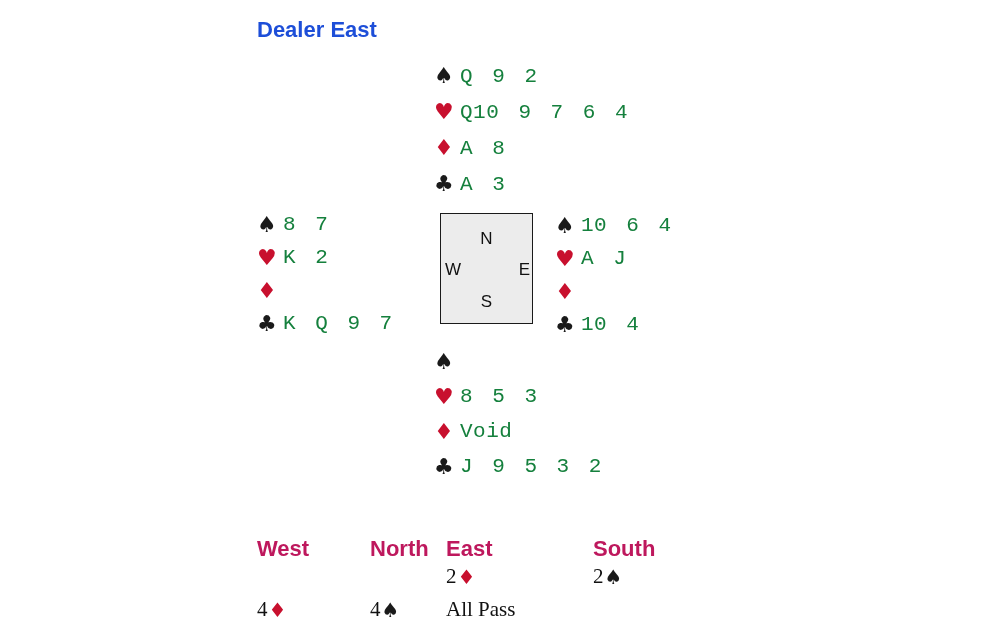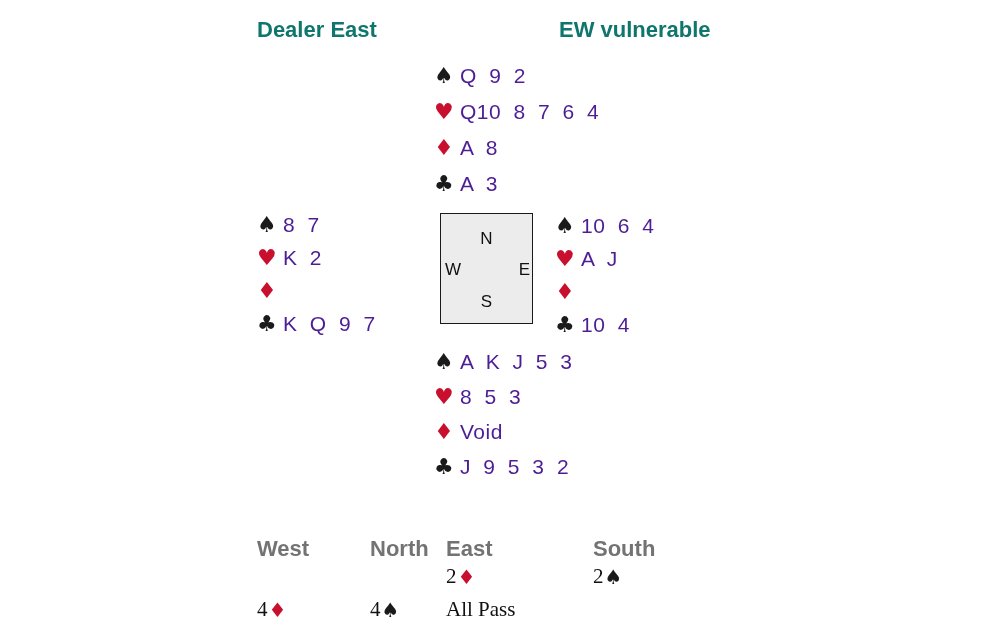--- a/index.html
+++ b/index.html
@@ -8,61 +8,61 @@
     --compass-bg:#ececec;
   }
   *{box-sizing:border-box;}
   html,body{margin:0;padding:0;background:#fff;}
   .board{
     position:relative;width:1000px;height:642px;background:#ffffff;
     font-family:"Liberation Serif",serif;color:#111;overflow:hidden;
   }
   .hdr{
     position:absolute;font-family:"Liberation Sans",sans-serif;
-    font-weight:700;font-size:22px;color:#0f766e;white-space:nowrap;
+    font-weight:700;font-size:22px;color:#1d4ed8;white-space:nowrap;
   }
   .dealer{left:257px;top:17px;}
   .vuln{left:559px;top:17px;}
 
   .hand{position:absolute;display:flex;flex-direction:column;}
   .hand-north{left:434px;top:58px;}
   .hand-west{left:257px;top:208px;}
   .hand-east{left:555px;top:209px;}
   .hand-south{left:434px;top:344px;}
   .hand-north .suit-line{height:36px;}
   .hand-west .suit-line,.hand-east .suit-line{height:33px;}
   .hand-south .suit-line{height:35px;}
   .suit-line{display:flex;align-items:center;white-space:nowrap;}
   .sym{
     font-family:"DejaVu Sans",sans-serif;font-size:22px;line-height:1;
     width:26px;display:inline-block;
   }
   .sym.red{color:var(--red-suit);}
   .sym.black{color:var(--black-suit);}
   .cards{
-    font-family:Liberation Sans, sans-serif;font-size:21px;color:#4c1d95;
+    font-family:Liberation Mono, monospace;font-size:21px;color:#15803d;
     word-spacing:6px;letter-spacing:0.5px;
   }
 
   .compass{
     position:absolute;left:440px;top:213px;width:93px;height:111px;
     background:var(--compass-bg);border:1.5px solid #1a1a1a;
   }
   .compass span{
     position:absolute;font-family:"Liberation Sans",sans-serif;
     font-size:17px;color:#111;line-height:1;
   }
   .cn{left:0;right:0;top:16px;text-align:center;}
   .cs{left:0;right:0;bottom:13px;text-align:center;}
   .cw{left:4px;top:47px;}
   .ce{right:2px;top:47px;}
 
   .auction-header{
     position:absolute;top:536px;font-family:"Liberation Sans",sans-serif;
-    font-weight:700;font-size:22px;color:#737373;white-space:nowrap;
+    font-weight:700;font-size:22px;color:#be185d;white-space:nowrap;
   }
   .bid{
     position:absolute;font-family:"Liberation Serif",serif;font-size:21px;
     color:#111;white-space:nowrap;
   }
   .bid .bsym{
     font-family:"DejaVu Sans",sans-serif;font-size:20px;
     position:relative;top:1px;margin-left:1px;
   }
   .bid .bsym.red{color:var(--red-suit);}
@@ -73,30 +73,29 @@
   .col-south{left:593px;}
   .row1{top:564px;}
   .row2{top:597px;}
 </style>
 </head>
 <body>
 
 <div class="board">
 
   <div class="hdr dealer">Dealer East</div>
-  <div class="hdr vuln">EW vulnerable</div>
 
   <div class="hand hand-north">
     <div class="suit-line">
       <span class="sym black">♠</span>
       <span class="cards">Q 9 2</span>
     </div>
     <div class="suit-line">
       <span class="sym red">♥</span>
-      <span class="cards">Q10 8 7 6 4</span>
+      <span class="cards">Q10 9 7 6 4</span>
     </div>
     <div class="suit-line">
       <span class="sym red">♦</span>
       <span class="cards">A 8</span>
     </div>
     <div class="suit-line">
       <span class="sym black">♣</span>
       <span class="cards">A 3</span>
     </div>
   </div>
@@ -140,21 +139,20 @@
     </div>
     <div class="suit-line">
       <span class="sym black">♣</span>
       <span class="cards">10 4</span>
     </div>
   </div>
 
   <div class="hand hand-south">
     <div class="suit-line">
       <span class="sym black">♠</span>
-      <span class="cards">A K J 5 3</span>
     </div>
     <div class="suit-line">
       <span class="sym red">♥</span>
       <span class="cards">8 5 3</span>
     </div>
     <div class="suit-line">
       <span class="sym red">♦</span>
       <span class="cards">Void</span>
     </div>
     <div class="suit-line">

